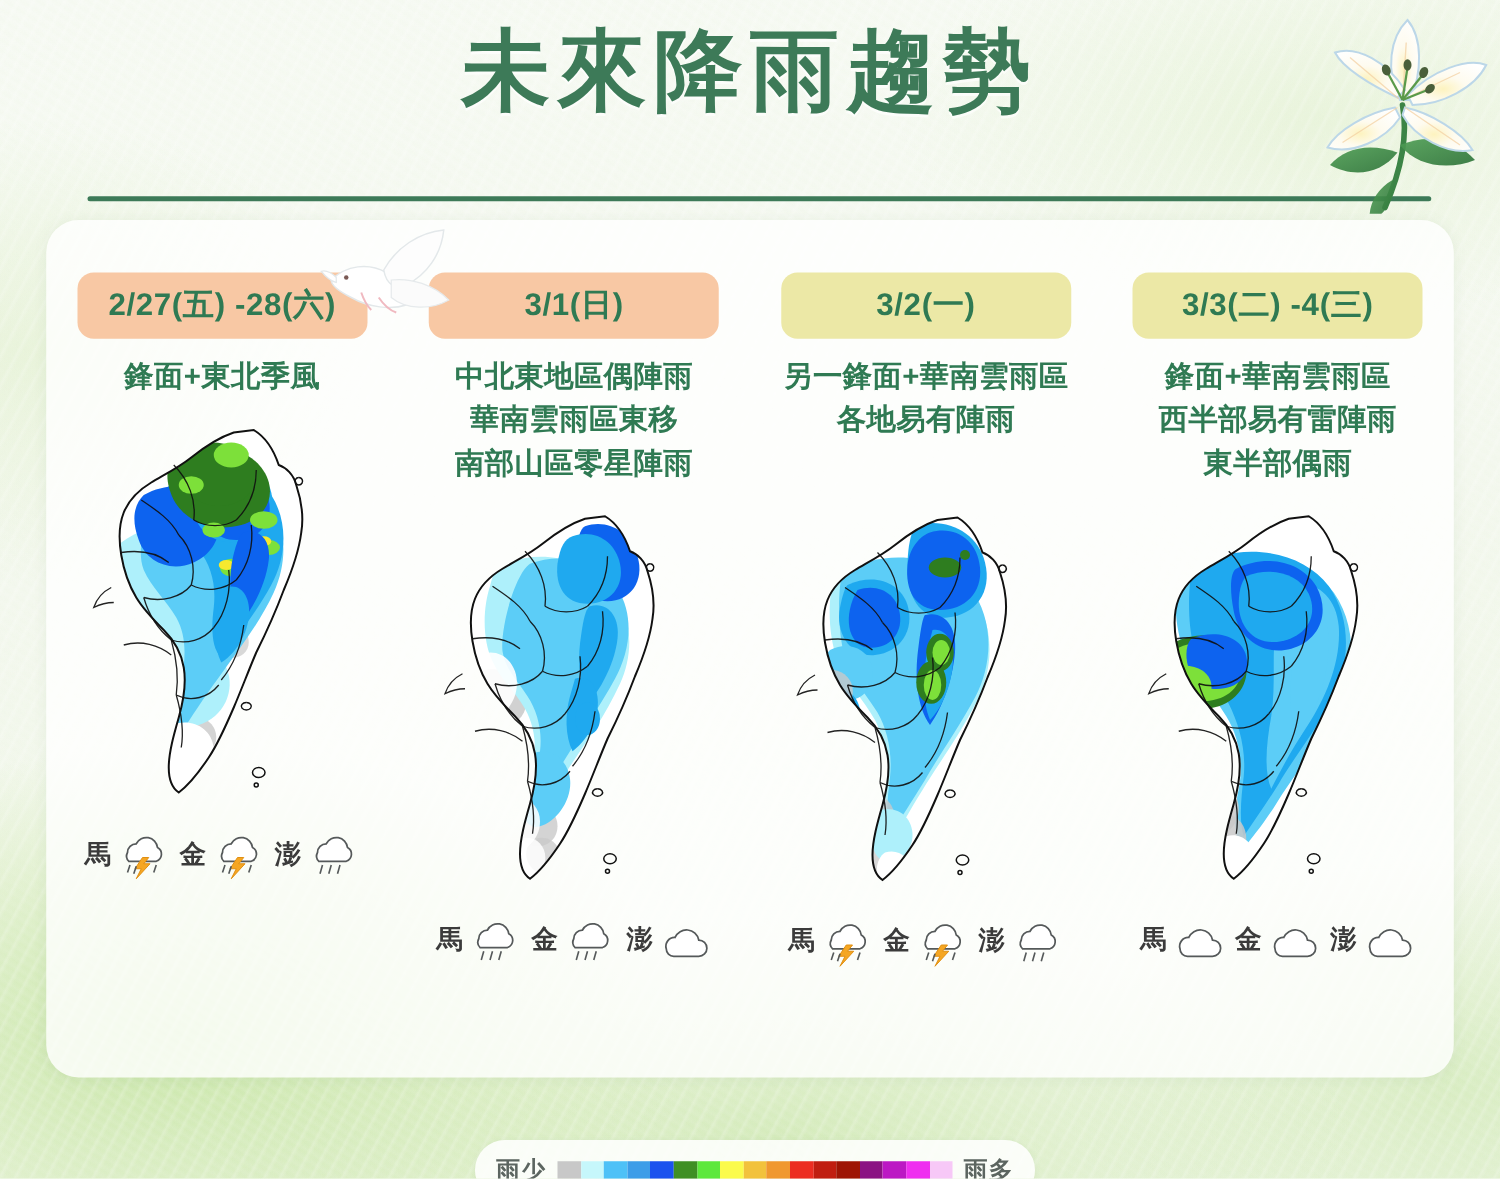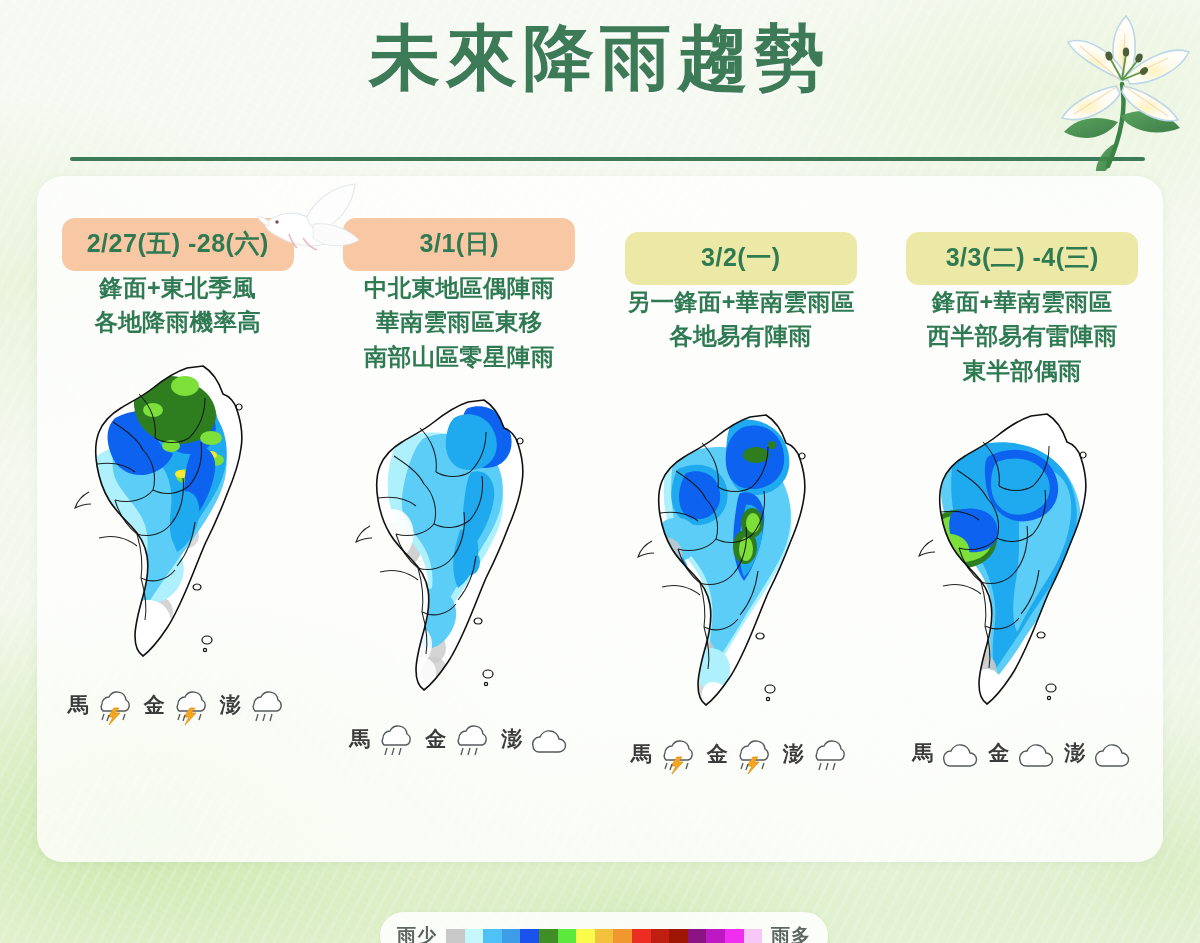--- a/index.html
+++ b/index.html
@@ -103,23 +103,24 @@
     padding: 9px 18px 11px;
     border-radius: 13px;
     text-align: center;
     font-size: 25px;
     font-weight: 700;
     letter-spacing: .5px;
     color: #2f7a53;
     white-space: nowrap;
   }
   .badge-peach { background: #f8c8a4; }
-  .badge-lemon { background: #ece8a6; margin-top: 14px; }
+  .badge-lemon { background: #ece8a6; }
 
   .desc {
+    margin-top: 13px;
     text-align: center;
     font-size: 23.5px;
     line-height: 1.46;
     color: #2f7a53;
     font-weight: 600;
     letter-spacing: .3px;
   }
   .desc .line { display: block; white-space: nowrap; }
 
   
@@ -249,21 +250,20 @@
   </svg>
 
   <div class="card"></div>
 
   <div class="columns">
 
     <div class="col">
       <div class="date-badge badge-peach" style="background: rgb(248, 200, 164);">2/27(五) -28(六)</div>
       <div class="desc">
         <span class="line">鋒面+東北季風</span>
-        <span class="line">各地降雨機率高</span>
       </div>
       <div class="map-wrap">
         <svg viewBox="0 0 250 320">
           <defs>
             <clipPath id="tw1">
                 <path d="M150 14 C160 20 166 30 170 42 C176 44 182 50 184 58 C188 70 190 84 188 96
               C186 112 180 128 174 142 C168 158 160 176 152 192 C146 206 140 222 134 236
               C128 250 122 264 114 276 C106 288 98 298 90 304 C84 300 82 292 82 284
               C82 272 86 258 90 244 C94 230 96 216 94 204 C92 192 86 182 78 174
               C70 166 62 158 56 148 C50 138 46 126 44 114 C42 102 42 90 46 80

